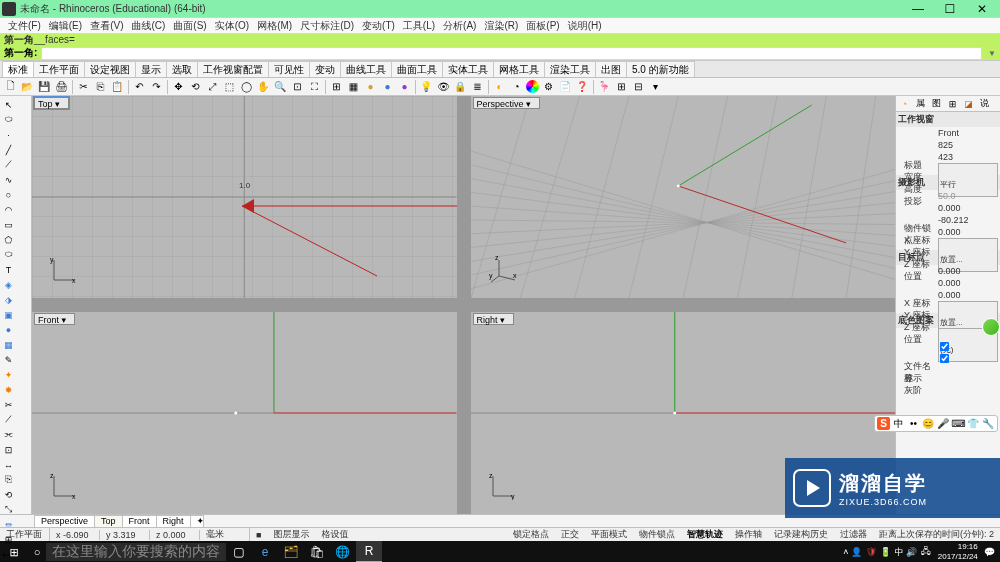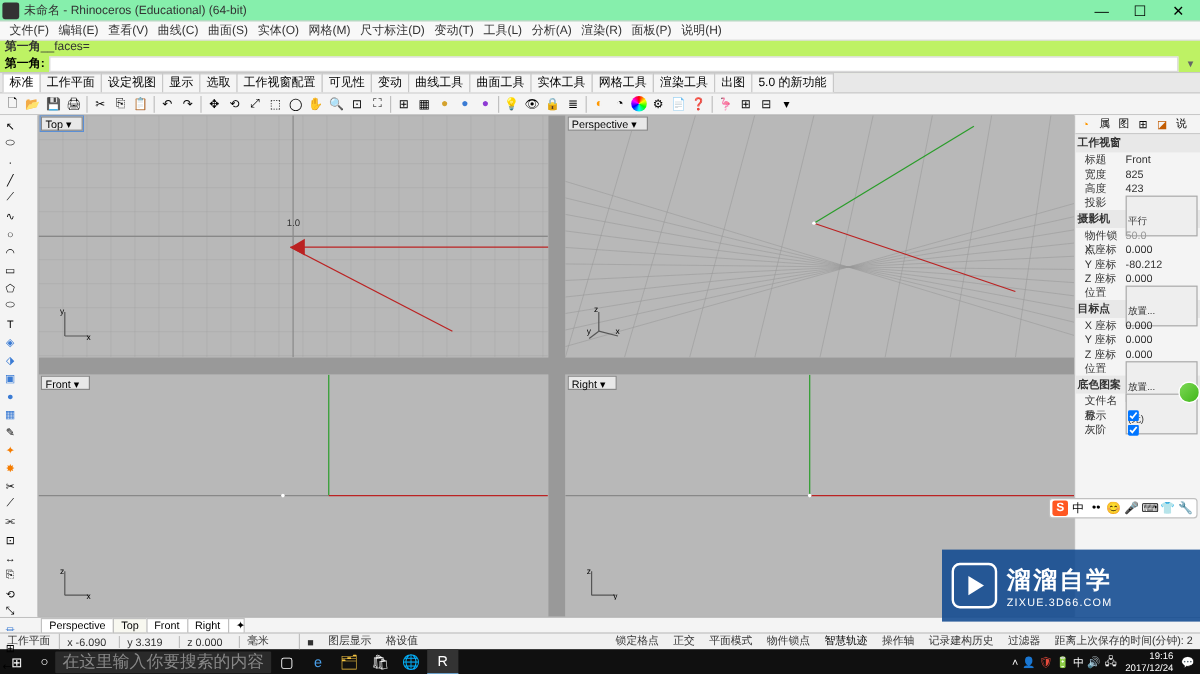--- a/index.html
+++ b/index.html
@@ -49,35 +49,35 @@
 .vp svg.grid { position:absolute; inset:0; width:100%; height:100%; }
 .vp .axes { position:absolute; left:18px; bottom:14px; font-size:8px; }
 .vp .cursortext { position:absolute; font-size:8px; color:#333; }
 
 
 .rightpanel { width:105px; background:#f4f4f4; border-left:1px solid #c0c0c0; font-size:9px; overflow:hidden; }
 .rp-tabs { height:16px; display:flex; gap:1px; padding:1px; border-bottom:1px solid #c0c0c0; align-items:center; }
 .rp-tabs .ic { width:15px; height:13px; display:flex; align-items:center; justify-content:center; font-size:9px; cursor:pointer; border-radius:2px; }
 .rp-sectitle { font-weight:bold; color:#333; padding:1px 2px; background:#e8e8e8; }
 .rp-row { display:flex; padding:0 2px; height:12px; line-height:12px; }
-.rp-row .k { width:40px; color:#333; padding-left:6px; }
+.rp-row .k { width:40px; color:#333; padding-left:6px;margin-top:32px; }
 .rp-row .v { flex:1; color:#333; }
 .rp-row .v input[type=checkbox] { transform:scale(0.7); }
 .rp-row .v.sel { background:#eee; border:1px solid #aaa; font-size:8px; height:11px; line-height:10px; padding:16px 1px; }
 
 
 .viewtabs { height:13px; background:#f4f4f4; display:flex; align-items:center; padding-left:34px; border-top:1px solid #c0c0c0; gap:0; }
 .viewtabs span { font-size:9px; padding:0 6px; border:1px solid #c0c0c0; background:#fff; line-height:11px; margin-right:-1px; cursor:pointer; }
 .viewtabs span.active { background:#f8f8f0; }
 .viewtabs .add { width:14px; text-align:center; border:1px solid #c0c0c0; font-size:9px; }
 
 .statusbar { height:14px; background:#f0f0f0; display:flex; align-items:center; font-size:9px; color:#333; border-top:1px solid #c0c0c0; }
 .statusbar .coord { padding:0 6px; border-right:1px solid #c0c0c0; min-width:50px; }
 .statusbar .sitem { padding:0 6px; cursor:pointer; }
-.statusbar .sitem.bold { font-weight:normal; color:#000; }
+.statusbar .sitem.bold { font-weight:bold; color:#000; }
 
 
 .taskbar { height:22px; background:#101010; display:flex; align-items:center; color:#fff; }
 .taskbar .start { width:28px; height:22px; display:flex; align-items:center; justify-content:center; font-size:11px; cursor:pointer; }
 .taskbar .cortana { width:18px; text-align:center; }
 .taskbar .search { width:180px; height:18px; background:#2a2a2a; color:#888; font-size:14px; padding:0 6px; display:flex; align-items:center; border-radius:1px; }
 .taskbar .tbicon { width:26px; height:22px; display:flex; align-items:center; justify-content:center; font-size:12px; cursor:pointer; }
 .taskbar .tray { margin-left:auto; display:flex; align-items:center; gap:3px; padding-right:4px; font-size:9px; }
 .taskbar .clock { text-align:right; line-height:10px; font-size:8px; padding:0 4px; }
 

